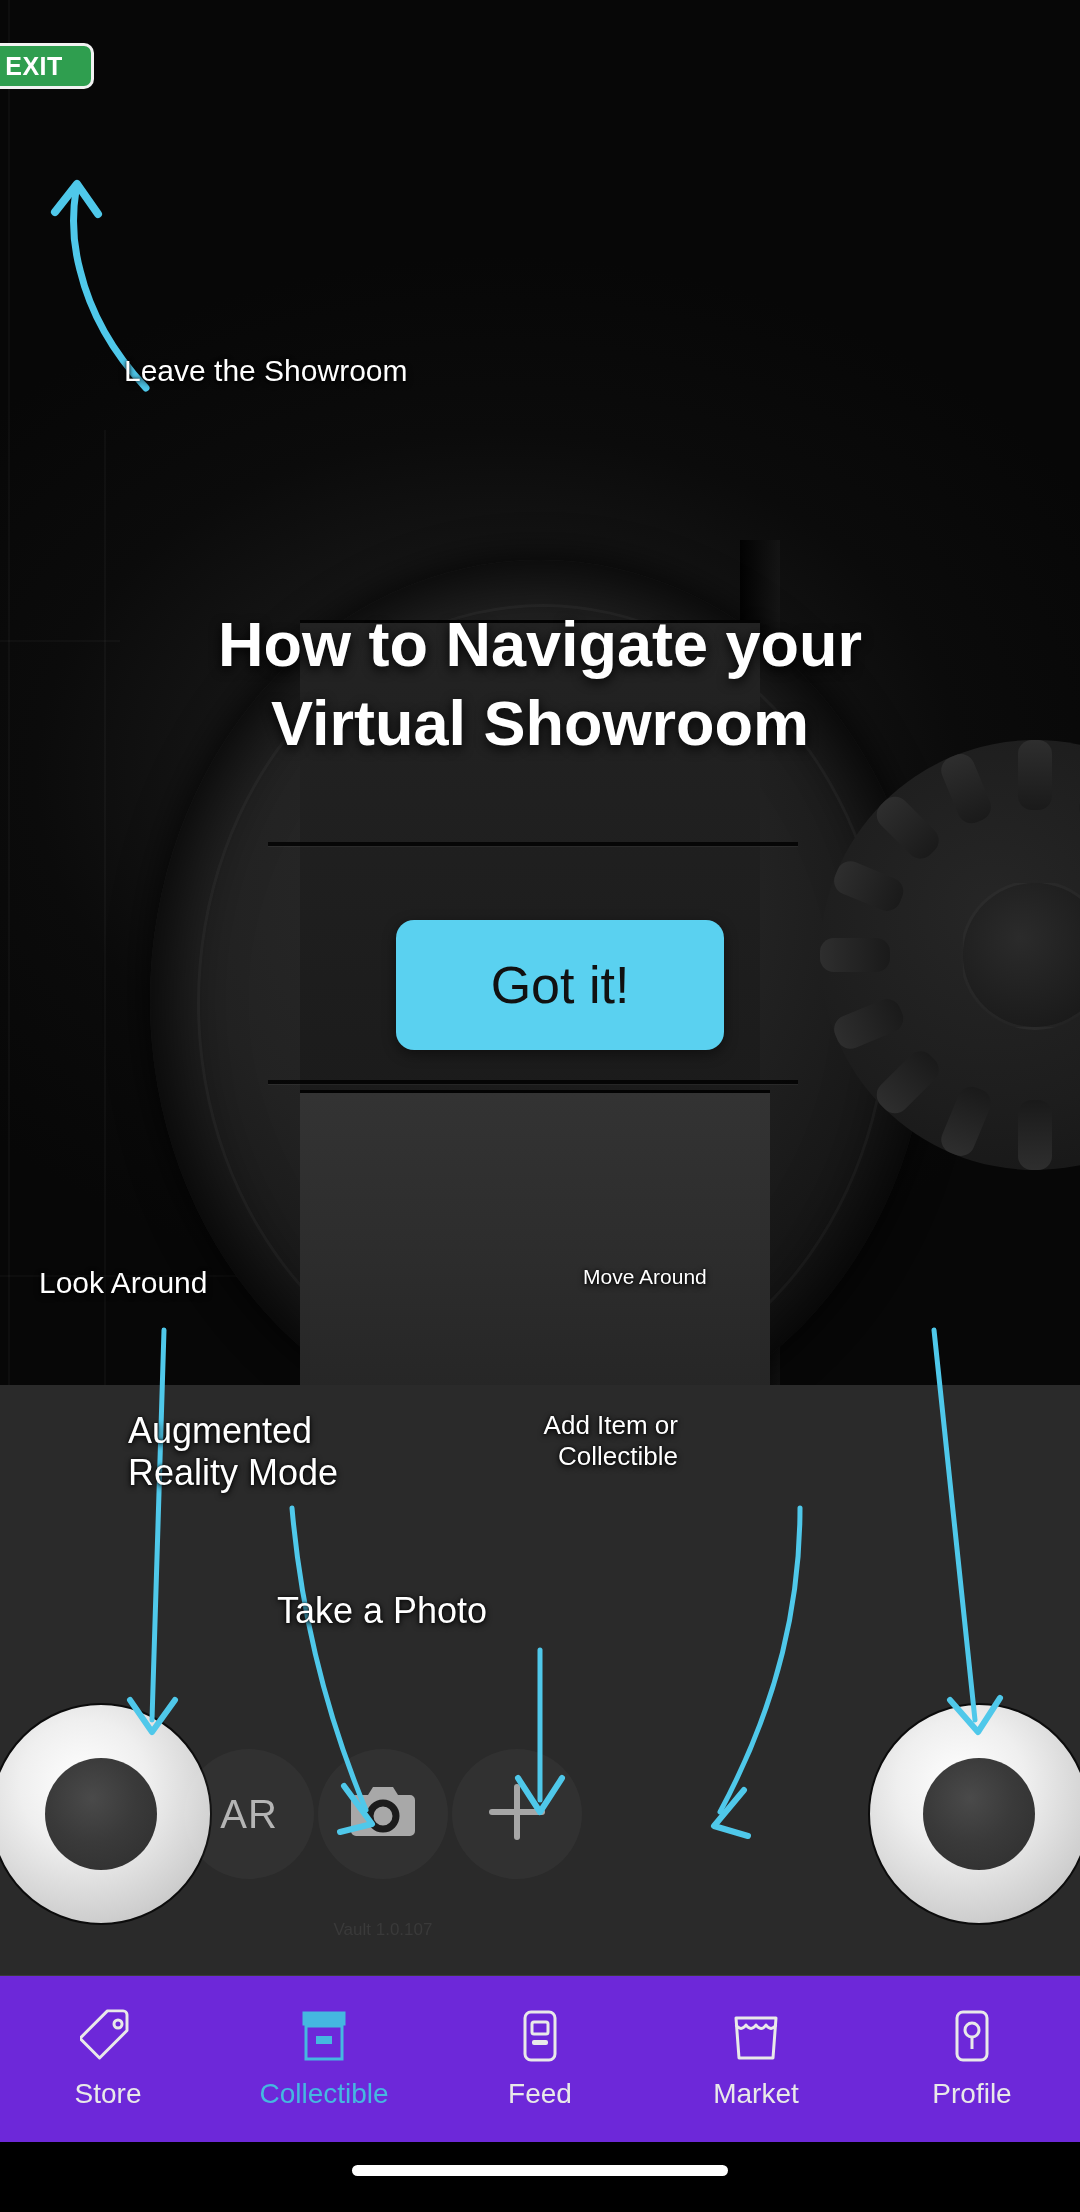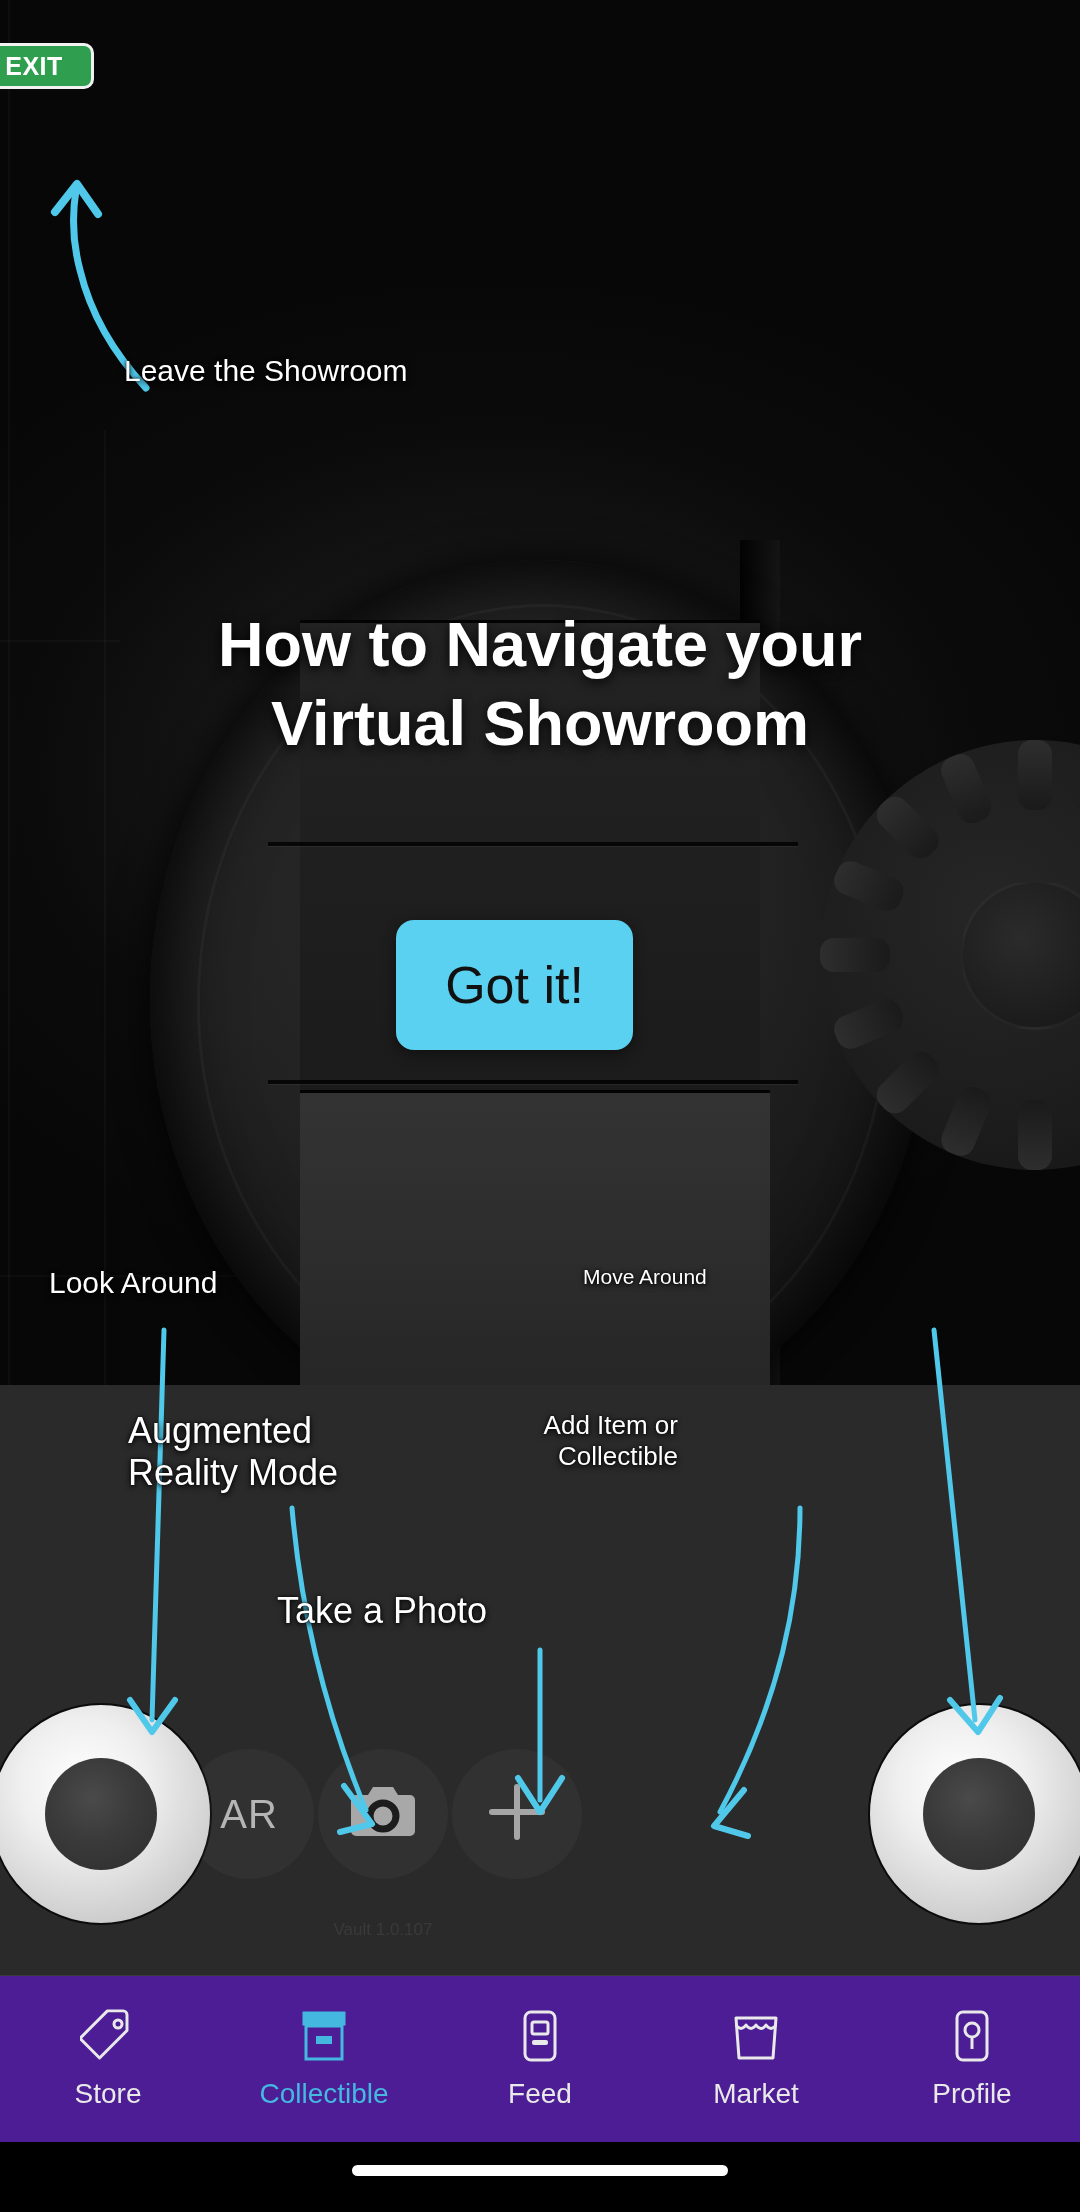--- a/index.html
+++ b/index.html
@@ -94,34 +94,34 @@
   
   #coach { position:absolute; left:0; top:0; width:1080px; height:2212px; z-index:30; pointer-events:none; }
   #coach svg { position:absolute; left:0; top:0; width:1080px; height:2212px; }
 
   .cm-label {
     position:absolute; color:#fff; z-index:31;
     text-shadow:0 2px 6px rgba(0,0,0,.95), 0 0 3px rgba(0,0,0,.9);
     white-space:pre-line; line-height:1.18;
   }
   #label-leave   { left:124px; top:353px; font-size:30px;text-align:center; }
-  #label-look    { left:49px;  top:1265px; font-size:30px; }
+  #label-look    { left:39px;  top:1265px; font-size:30px; }
   #label-move    { left:583px; top:1265px; font-size:21px; }
   #label-ar      { left:128px; top:1410px; font-size:36px; width:220px; }
   #label-add     { left:458px; top:1410px; font-size:26px; text-align:right; width:220px; }
   #label-photo   { left:240px; top:1590px; font-size:36px; text-align:center; width:284px; }
 
   
   #title-block {
     position:absolute; left:0; top:605px; width:1080px; text-align:center; z-index:25;
     color:#fff; font-size:63px; font-weight:bold; line-height:1.26;
     text-shadow:0 3px 12px rgba(0,0,0,.95);
   }
   #got-it-button {
-    position:absolute; left:396px; top:920px; width:237px; height:130px;
+    position:absolute; left:396px; top:920px; width:328px; height:130px;
     background:#5ad1f0; border-radius:18px;
     display:flex; align-items:center; justify-content:center;
     color:#111; font-size:52px; z-index:25;
     box-shadow:0 4px 14px rgba(0,0,0,.45);
   }
 
   
   .joystick {
     position:absolute; width:222px; height:222px; border-radius:50%;
     background:radial-gradient(circle at 42% 36%, #ffffff 0%, #efefef 34%, #cfcfcf 72%, #b3b3b3 100%);
@@ -149,21 +149,21 @@
   .ar-text { color:#b5b5b5; font-size:40px; letter-spacing:1px; }
 
   #version-label {
     position:absolute; left:318px; top:1920px; width:130px; text-align:center;
     color:#3a3a3a; font-size:17px; z-index:21;
   }
 
   
   #bottom-nav {
     position:absolute; left:0; top:1975px; width:1080px; height:167px;
-    background:#4c1d95; display:flex; z-index:22;
+    background:#6d28d9; display:flex; z-index:22;
     border-top:1px solid #3b3b3b;
   }
   .nav-item {
     flex:1; display:flex; flex-direction:column; align-items:center; justify-content:center; gap:14px;
   }
   .nav-icon { width:56px; height:56px; display:block; }
   .nav-label { font-size:28px; color:#e9e9e9; }
   .nav-item.active .nav-label { color:#45b8e0; }
 
   #home-indicator {

